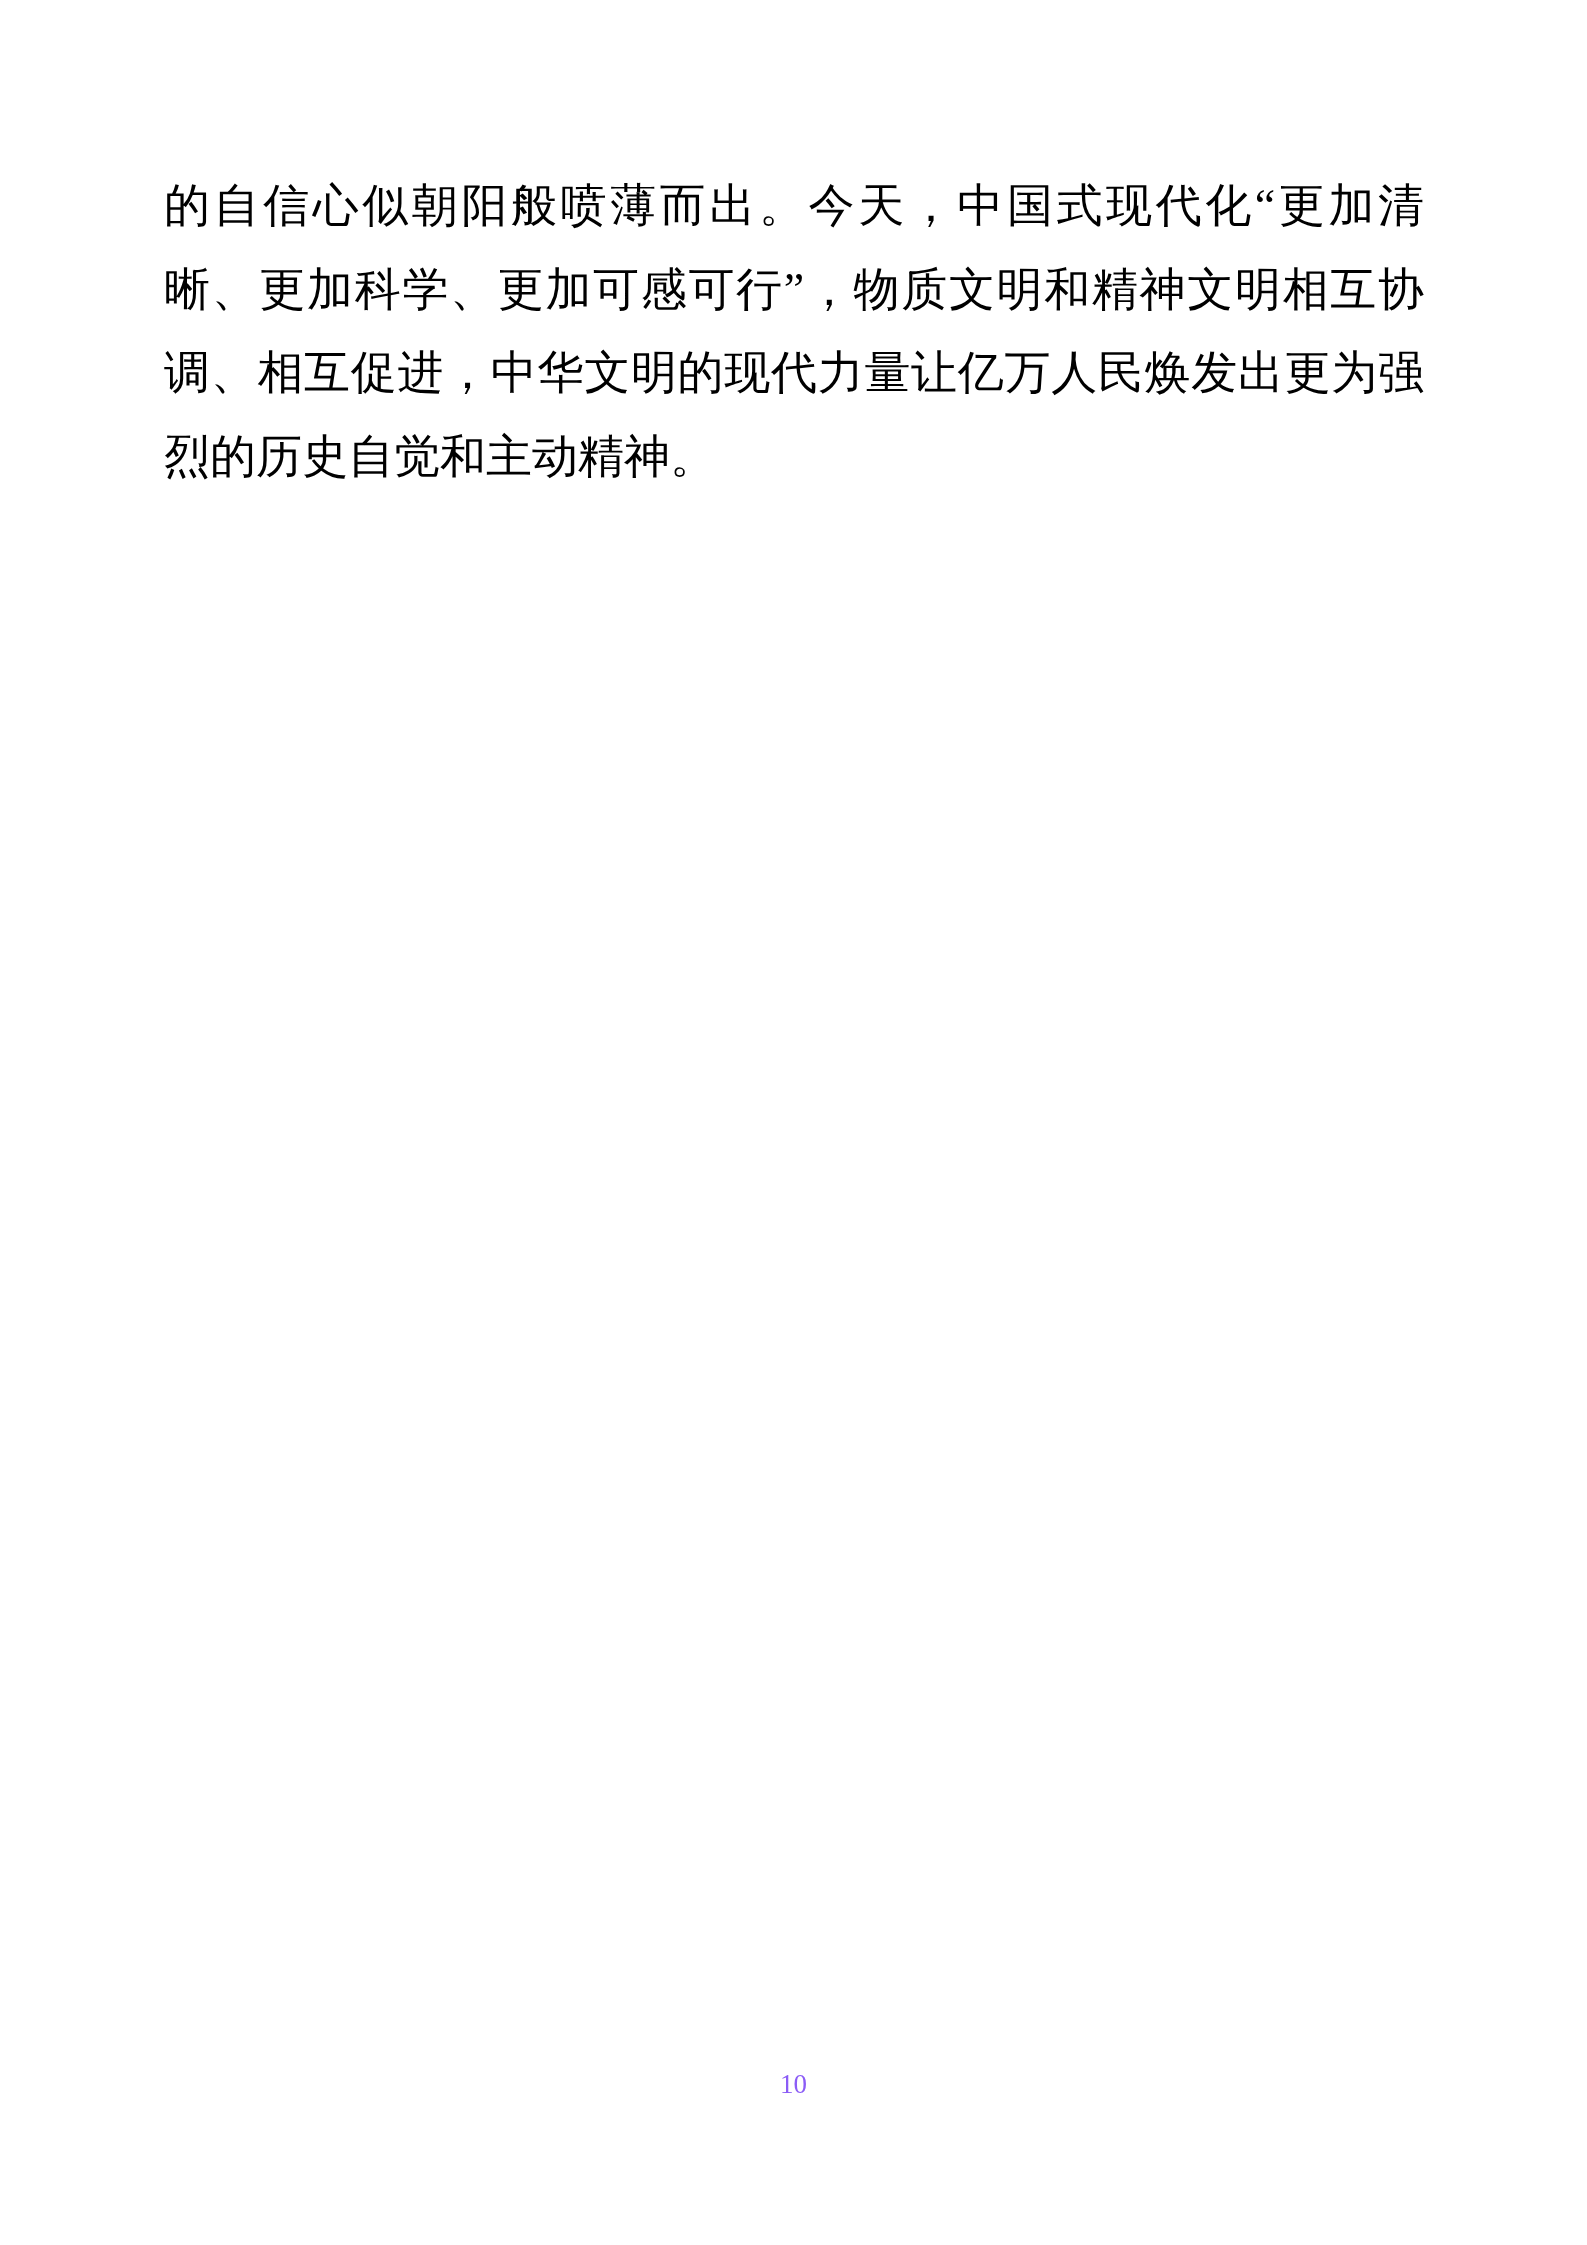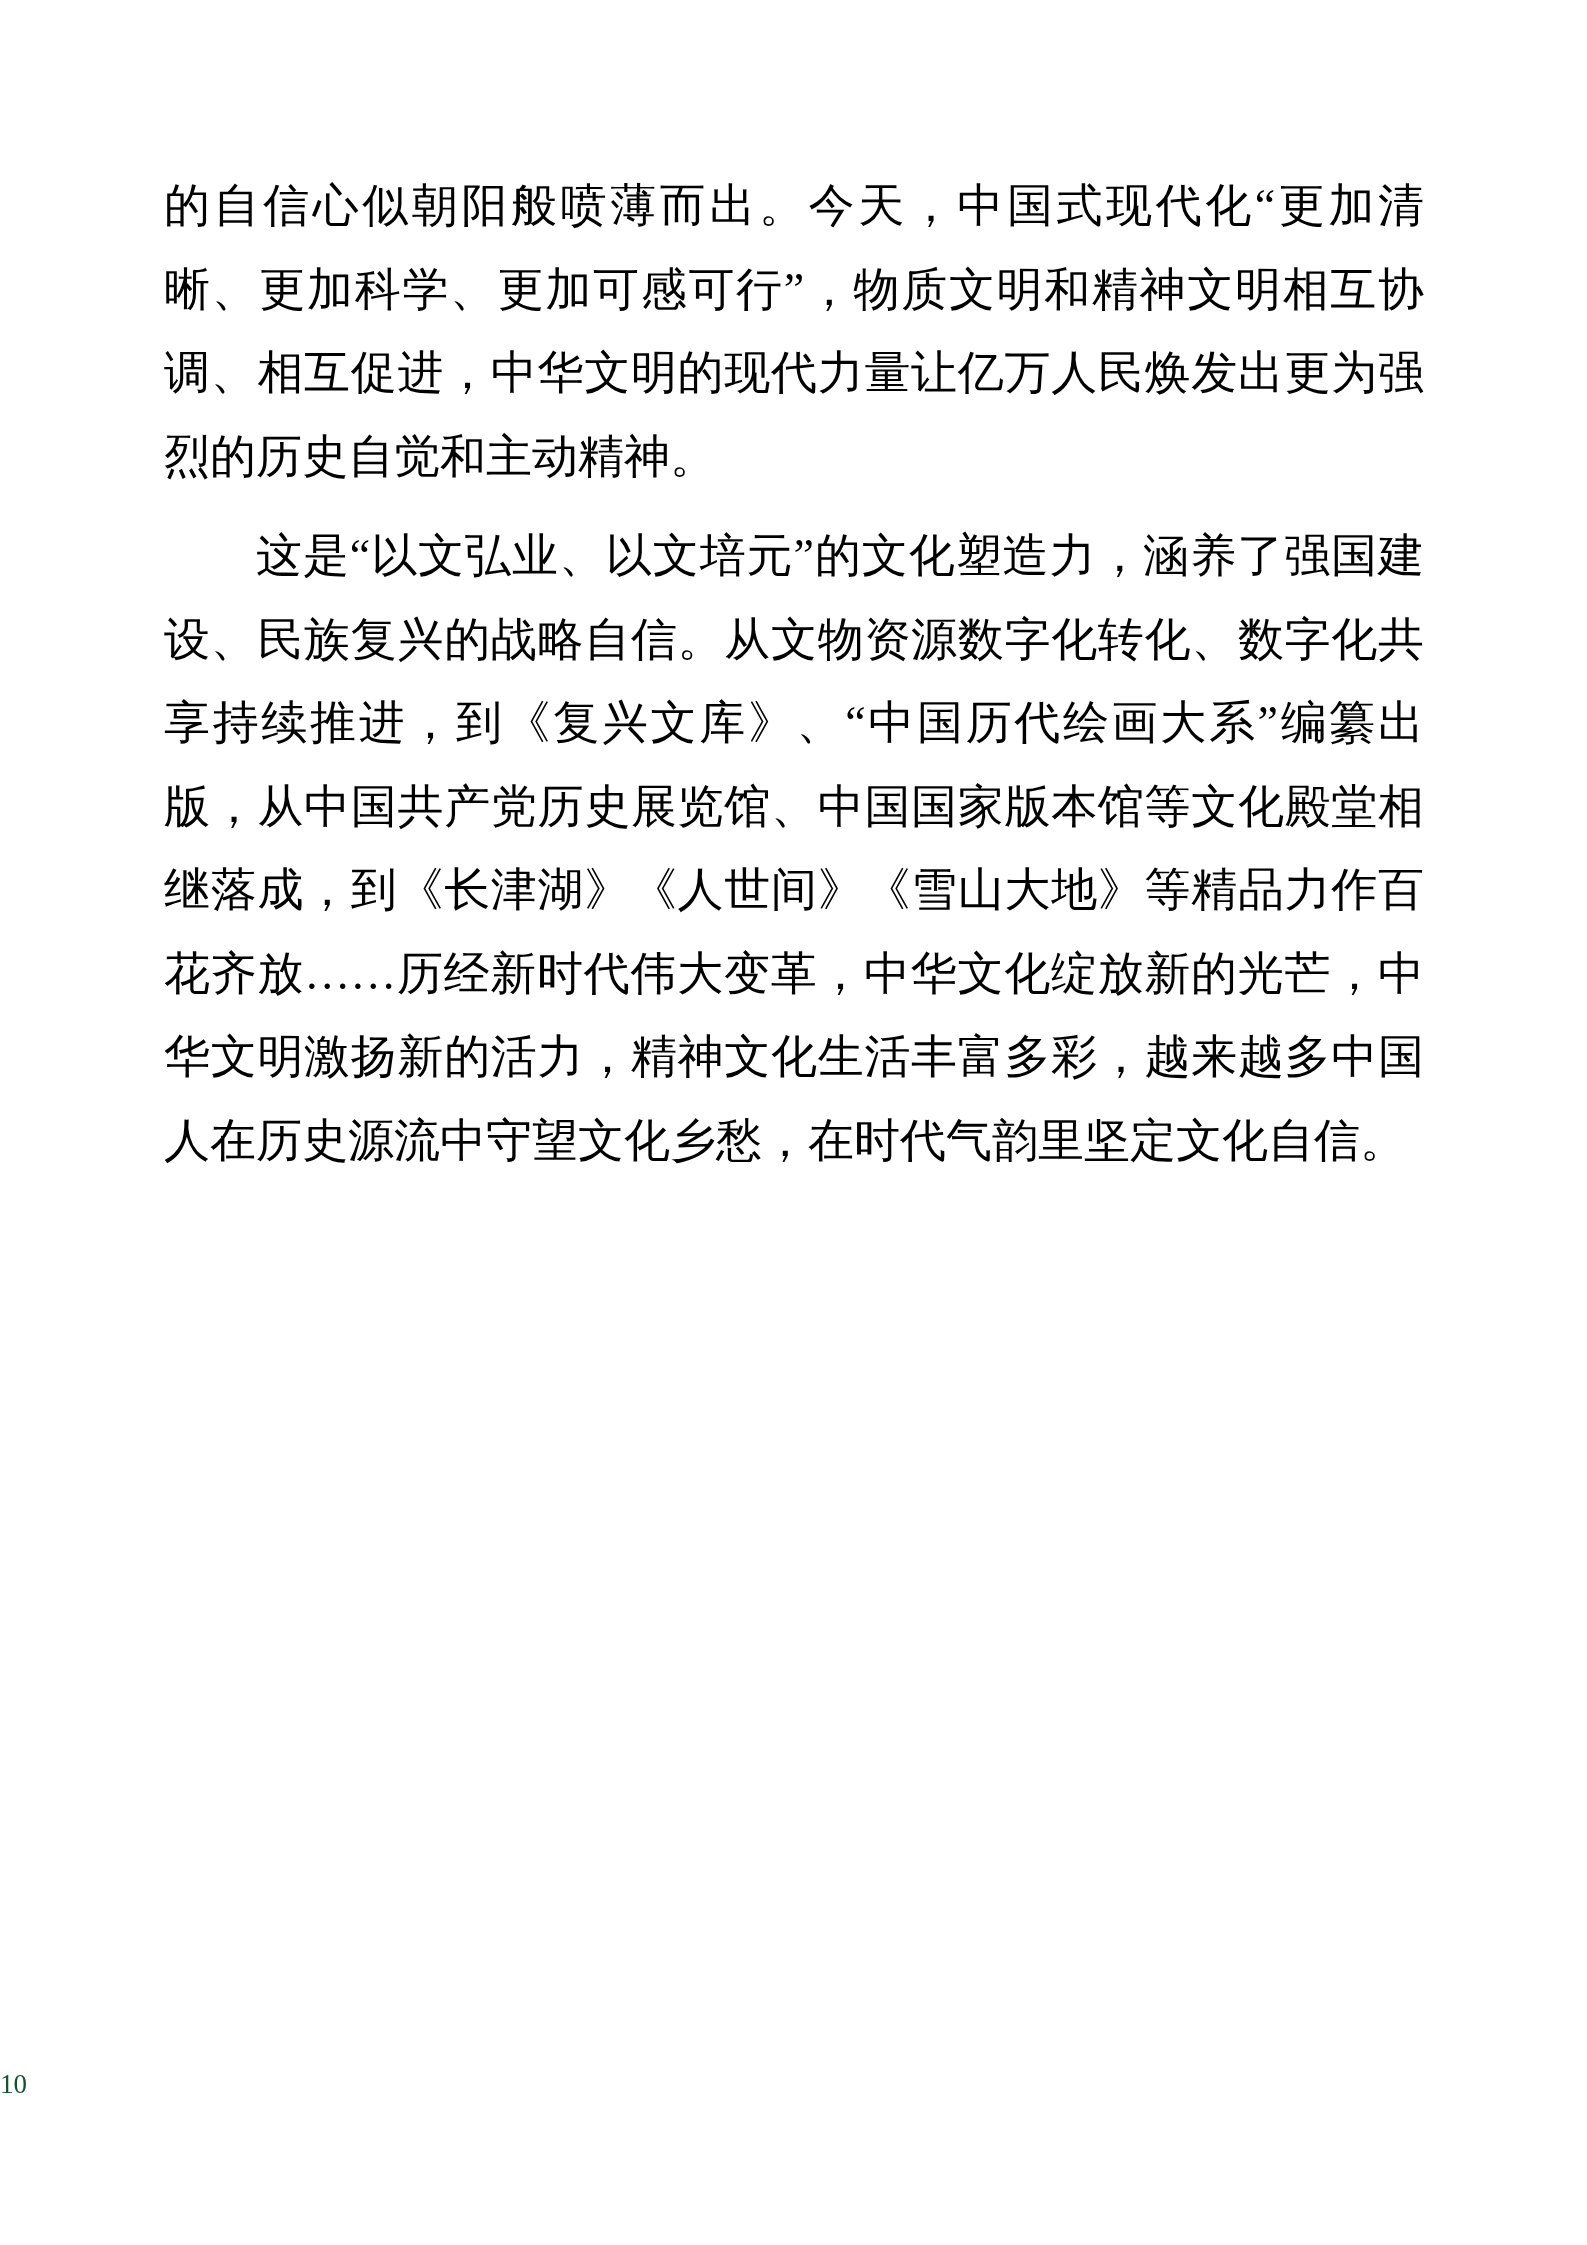--- a/index.html
+++ b/index.html
@@ -32,28 +32,27 @@
     padding: 0;
   }
   .content p.indent {
     text-indent: 92px;
   }
   .page-number {
     position: absolute;
     top: 2068px;
     left: 0;
     right: 0;
-    text-align: left;
+    text-align: center;
     font-size: 27px;
     line-height: 32px;
-    color: #14532d;
+    color: #8b5cf6;
   }
 </style>
 </head>
 <body>
 
 <div class="page">
   <div class="content">
     <p class="noindent">的自信心似朝阳般喷薄而出。今天，中国式现代化“更加清晰、更加科学、更加可感可行”，物质文明和精神文明相互协调、相互促进，中华文明的现代力量让亿万人民焕发出更为强烈的历史自觉和主动精神。</p>
-    <p class="indent">这是“以文弘业、以文培元”的文化塑造力，涵养了强国建设、民族复兴的战略自信。从文物资源数字化转化、数字化共享持续推进，到《复兴文库》、“中国历代绘画大系”编纂出版，从中国共产党历史展览馆、中国国家版本馆等文化殿堂相继落成，到《长津湖》《人世间》《雪山大地》等精品力作百花齐放……历经新时代伟大变革，中华文化绽放新的光芒，中华文明激扬新的活力，精神文化生活丰富多彩，越来越多中国人在历史源流中守望文化乡愁，在时代气韵里坚定文化自信。</p>
   </div>
   <div class="page-number">10</div>
 </div>
 
 </body></html>

